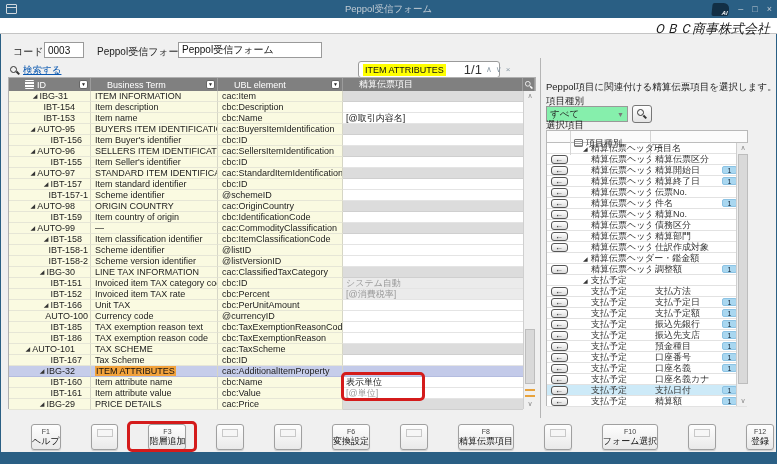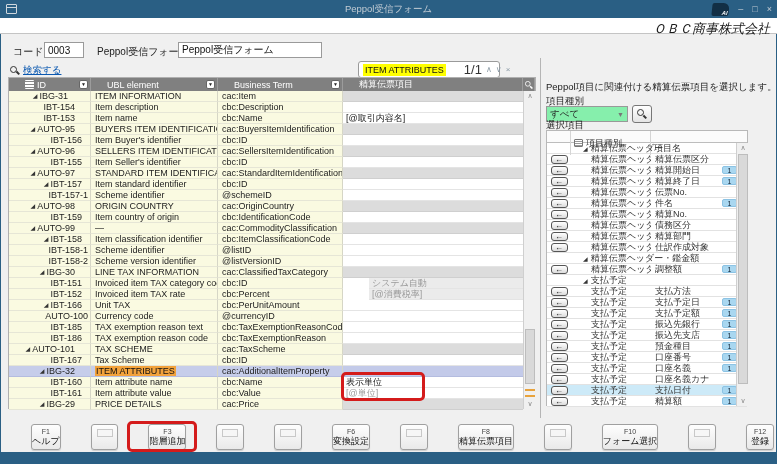--- a/index.html
+++ b/index.html
@@ -46,21 +46,21 @@
              background-image:repeating-linear-gradient(#fff 0 1px,#888 1px 2px,#fff 2px 3px);}
   .fbtn-filter{width:9px;height:9px;background:#fff;border:1px solid #666;border-radius:2px;margin-left:auto;
                margin-right:2px;font-size:5px;line-height:7px;text-align:center;color:#222;}
   .mt-body{position:relative;}
   .mt-row{display:grid;grid-template-columns:82px 127px 125px 180px;height:11px;line-height:11px;font-size:9px;color:#222;}
   .c{border-right:1px solid #d6d6c6;border-bottom:1px solid #e6e6d6;white-space:nowrap;overflow:hidden;}
   .cid{background:#fafae1;display:flex;align-items:center;justify-content:flex-end;}
   .cterm,.cubl{background:#fafae1;padding-left:4px;}
   .cval{background:#fff;border-right:none;border-bottom:1px solid #e4e4e4;padding-left:3px;}
   .cval.g{background:#dcdcdc;border-bottom:1px solid #cfcfcf;}
-  .cval.ro{background:#ebebeb;margin-left:26px;}
+  .cval.ro{background:#ebebeb;}
   .cval.mut span,.cval.ro span{color:#9a9a9a;}
   .lvl0{padding-right:22px;}.lvl1{padding-right:15px;}.lvl2{padding-right:8px;}.lvl3{padding-right:2px;}
   .tri{font-size:6px;color:#333;margin-right:2px;line-height:11px;}
   .sel .cid,.sel .cterm,.sel .cubl{background:#c6cdea;border-bottom-color:#b4bcdf;}
   .sel .cval{background:#c3cae9;border-bottom-color:#b4bcdf;}
   .hl-orange{background:#f2a23b;padding:0 1px;color:#111;}
   .mt-scroll{position:absolute;left:514px;top:13px;width:13px;height:318px;background:#f0f0f0;border-left:1px solid #cfcfcf;}
   .sb-arrow{position:absolute;left:0;width:12px;height:10px;font-size:7px;color:#888;text-align:center;line-height:10px;}
   .sb-thumb{position:absolute;left:1px;width:10px;background:#d9d9d9;border:1px solid #bdbdbd;}
   .sb-mark{position:absolute;left:1px;width:10px;height:2px;background:#e8a33d;}
@@ -148,25 +148,25 @@
   </div>
 
   <div class="maintable">
     <div class="mt-header">
       <div class="mt-hc">
         <span class="grid-menu"></span>
         <span>ID</span>
         <span class="fbtn-filter">▼</span>
       </div>
       <div class="mt-hc">
+        <span>Business Term</span>
+        <span class="fbtn-filter">▼</span>
+      </div>
+      <div class="mt-hc">
         <span>UBL element</span>
-        <span class="fbtn-filter">▼</span>
-      </div>
-      <div class="mt-hc">
-        <span>Business Term</span>
         <span class="fbtn-filter">▼</span>
       </div>
       <div class="mt-hc">
         <span>精算伝票項目</span>
       </div>
       <div class="mt-hc" style="padding-left:1px;">
         <span class="lens white" style="transform:scale(.8)"></span>
       </div>
     </div>
     <div class="mt-body" id="mt-body">

